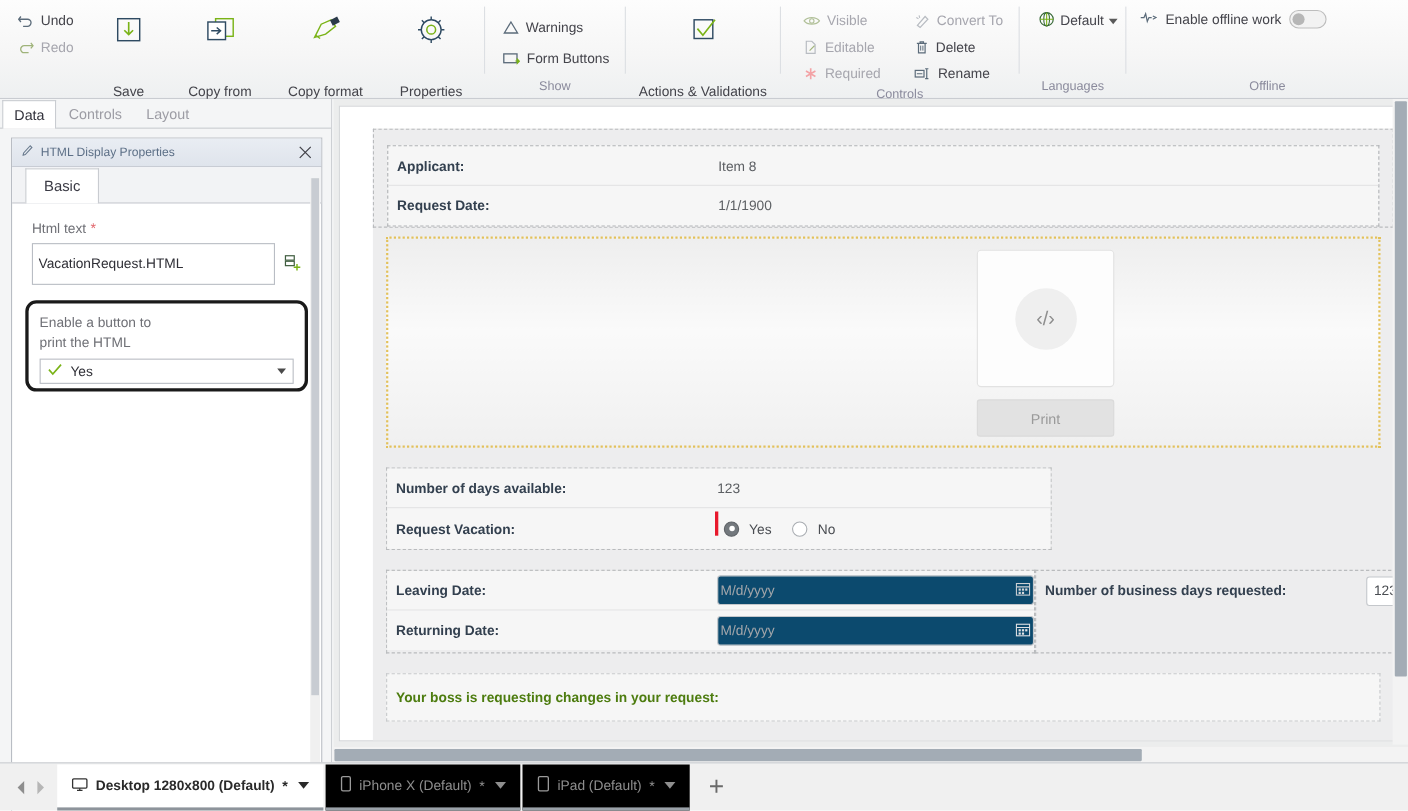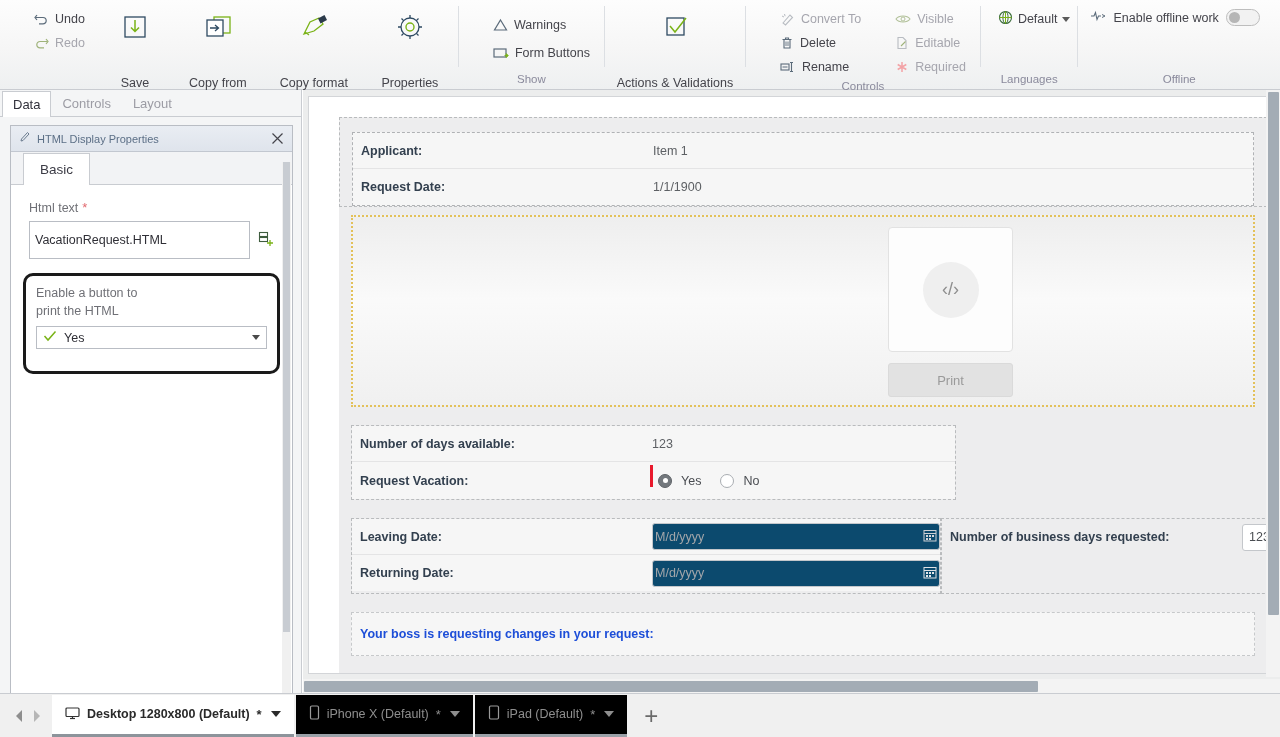--- a/index.html
+++ b/index.html
@@ -23,21 +23,21 @@
   }
   .rgroup { position: relative; display: flex; flex-direction: column; height: 90px; }
   .rgroup > .gbody { flex: 1; display: flex; align-items: flex-start; padding-top: 4px; }
   .gcaption {
     height: 20px; line-height: 18px; text-align: center;
     font-size: 11.5px; color: #8a8a9c; width: 100%;
   }
   .gsep { width: 1px; background: #dcdfe3; margin: 6px 0 22px 0; }
 
   
-  .smallcmds { display: flex; flex-direction: column; padding: 4px 8px 0 28px; gap: 3px; justify-content: center; }
+  .smallcmds { display: flex; flex-direction: column; padding: 4px 8px 0 10px; gap: 3px; justify-content: center; }
   .smallcmd {
     display: flex; align-items: center; gap: 6px; height: 21px;
     padding: 0 5px; border: 1px solid transparent; border-radius: 2px;
     white-space: nowrap; font-size: 12.5px; color: #44444b; cursor: default;
   }
   .smallcmd.disabled { color: #a6a6ae; }
   .smallcmd svg { display: block; }
 
   
   .bigcmd {
@@ -108,21 +108,21 @@
   .inputrow { display: flex; align-items: center; gap: 8px; }
   .tinput {
     flex: 1; height: 38px; border: 1px solid #b9bdc4; background: #fff;
     padding: 0 5px; font-size: 12.5px; color: #2f2f36;
     font-family: "Liberation Sans", sans-serif;
   }
   .dsicon { width: 16px; height: 18px; cursor: default; }
 
   .highlightbox {
     margin: 14px -6px 0 -6px; border: 3px solid #1a1a1a; border-radius: 10px;
-    padding: 8px 10px 22px 10px; background: #ffffff;
+    padding: 8px 10px 4px 10px; background: #ffffff;
   }
   .hlabel { font-size: 12.5px; color: #6f7076; line-height: 18px; }
   .selwrap { position: relative; margin-top: 6px; }
   .selbox {
     height: 23px; border: 1px solid #b9bdc4; background: #fff;
     display: flex; align-items: center; padding: 0 6px; gap: 7px; cursor: default;
   }
   .selbox .sv { flex: 1; font-size: 12.5px; color: #2f2f36; }
   .selcaret { width:0;height:0;border-left:4px solid transparent;border-right:4px solid transparent;border-top:5px solid #4a4a4a; }
 
@@ -184,21 +184,21 @@
     width: 288px; height: 27px; background: #0c4a6e; border: 1px solid #c4c7cb; border-radius: 3px;
     display: flex; align-items: center; padding: 0 2px; position: relative;
   }
   .dinput .ph { flex: 1; font-size: 12.5px; color: #a3a6aa; }
   .ninput {
     width: 72px; height: 27px; background: #fff; border: 1px solid #c4c7cb; border-radius: 3px;
     display: flex; align-items: center; padding: 0 6px; font-size: 12.5px; color: #4a4d52;
   }
   .notebar {
     background: #f6f6f6; border: 1px dashed #c7c9cb; height: 44px; display: flex; align-items: center;
-    padding-left: 8px; font-size: 12.5px; font-weight: bold; color: #1d4ed8;
+    padding-left: 8px; font-size: 12.5px; font-weight: bold; color: #4d7c0f;
   }
 
   .cv-vscroll { position: absolute; right: 0; top: 0; width: 14px; height: 587px; background: #f3f3f3; }
   .cv-vscroll .thumb { position: absolute; left: 2px; top: 2px; width: 11px; height: 523px; background: #a3acb5; border-radius: 1px; }
   .cv-hscroll { position: absolute; left: 0; bottom: 0; height: 14px; width: 977px; background: #f3f3f3; }
   .cv-hscroll .thumb { position: absolute; left: 1px; top: 2px; width: 734px; height: 11px; background: #a3acb5; border-radius: 1px; }
 
   
   .bottombar {
     position: absolute; left: 0; top: 693px; width: 1280px; height: 44px;
@@ -333,20 +333,50 @@
           </div>
           <div class="bl">Actions &amp; Validations</div>
         </div>
       </div>
       <div class="gcaption">Validation</div>
     </div>
     <div class="gsep"></div>
 
     <div class="rgroup">
       <div class="gbody">
+        <div class="smallcmds" style="padding-left:14px;">
+          <div class="smallcmd disabled">
+            <span>
+              <svg width="16" height="12" viewBox="0 0 16 12">
+                  <path d="M1 6 C4 2, 12 2, 15 6 C12 10, 4 10, 1 6 Z" fill="none" stroke="#b2c19a" stroke-width="1.1"></path>
+                  <circle cx="8" cy="6" r="2" fill="none" stroke="#b2c19a" stroke-width="1"></circle>
+                </svg>
+            </span>
+            <span>Visible</span>
+          </div>
+          <div class="smallcmd disabled">
+            <span>
+              <svg width="14" height="14" viewBox="0 0 14 14">
+                  <path d="M3 1.5 H8 L11 4.5 V12.5 H3 Z" fill="none" stroke="#b8bcc2" stroke-width="1.1"></path>
+                  <path d="M6 10 L10.5 5.5" stroke="#9fb37a" stroke-width="1.1"></path>
+                </svg>
+            </span>
+            <span>Editable</span>
+          </div>
+          <div class="smallcmd disabled">
+            <span>
+              <svg width="14" height="14" viewBox="0 0 14 14">
+                  <g stroke="#f3a3a6" stroke-width="1.5">
+                    <path d="M7 2 V12 M2.7 4.5 L11.3 9.5 M11.3 4.5 L2.7 9.5"></path>
+                  </g>
+                </svg>
+            </span>
+            <span>Required</span>
+          </div>
+        </div>
         <div class="smallcmds">
           <div class="smallcmd disabled">
             <span>
               <svg width="15" height="14" viewBox="0 0 15 14">
                   <path d="M3 11 L10 3 L12.5 5.5 L5.5 13 Z" fill="none" stroke="#b8bcc2" stroke-width="1.1"></path>
                   <path d="M2 4 l2 1 M4.5 2 l0.6 2.2" stroke="#b8bcc2" stroke-width="1"></path>
                 </svg>
             </span>
             <span>Convert To</span>
           </div>
@@ -361,50 +391,20 @@
           </div>
           <div class="smallcmd">
             <span>
               <svg width="16" height="14" viewBox="0 0 16 14">
                   <rect x="1" y="4" width="8" height="6" fill="none" stroke="#5b6b7a" stroke-width="1.1"></rect>
                   <path d="M2.5 7 H7.5" stroke="#5b6b7a" stroke-width="1"></path>
                   <path d="M11.5 2.5 V11.5 M10 2.5 H13 M10 11.5 H13" stroke="#5b6b7a" stroke-width="1.1"></path>
                 </svg>
             </span>
             <span>Rename</span>
-          </div>
-        </div>
-        <div class="smallcmds" style="padding-left:14px;">
-          <div class="smallcmd disabled">
-            <span>
-              <svg width="16" height="12" viewBox="0 0 16 12">
-                  <path d="M1 6 C4 2, 12 2, 15 6 C12 10, 4 10, 1 6 Z" fill="none" stroke="#b2c19a" stroke-width="1.1"></path>
-                  <circle cx="8" cy="6" r="2" fill="none" stroke="#b2c19a" stroke-width="1"></circle>
-                </svg>
-            </span>
-            <span>Visible</span>
-          </div>
-          <div class="smallcmd disabled">
-            <span>
-              <svg width="14" height="14" viewBox="0 0 14 14">
-                  <path d="M3 1.5 H8 L11 4.5 V12.5 H3 Z" fill="none" stroke="#b8bcc2" stroke-width="1.1"></path>
-                  <path d="M6 10 L10.5 5.5" stroke="#9fb37a" stroke-width="1.1"></path>
-                </svg>
-            </span>
-            <span>Editable</span>
-          </div>
-          <div class="smallcmd disabled">
-            <span>
-              <svg width="14" height="14" viewBox="0 0 14 14">
-                  <g stroke="#f3a3a6" stroke-width="1.5">
-                    <path d="M7 2 V12 M2.7 4.5 L11.3 9.5 M11.3 4.5 L2.7 9.5"></path>
-                  </g>
-                </svg>
-            </span>
-            <span>Required</span>
           </div>
         </div>
       </div>
       <div class="gcaption">Controls</div>
     </div>
     <div class="gsep"></div>
 
     <div class="rgroup">
       <div class="gbody">
         <div class="langbtn">
@@ -511,21 +511,21 @@
   </div>
 
   <div class="canvaswrap">
     <div class="designer">
       <div class="formcanvas">
 
         <div class="rowgroup" style="padding:14px 12px 0 12px;">
           <div class="tablegrp">
             <div class="frow">
               <span class="flbl">Applicant:</span>
-              <span class="fval">Item 1</span>
+              <span class="fval">Item 8</span>
             </div>
             <div class="frow">
               <span class="flbl">Request Date:</span>
               <span class="fval">1/1/1900</span>
             </div>
           </div>
         </div>
 
         <div class="htmlblock" style="margin:8px 12px 0 12px; height:192px;">
           <div class="htmlbox">

